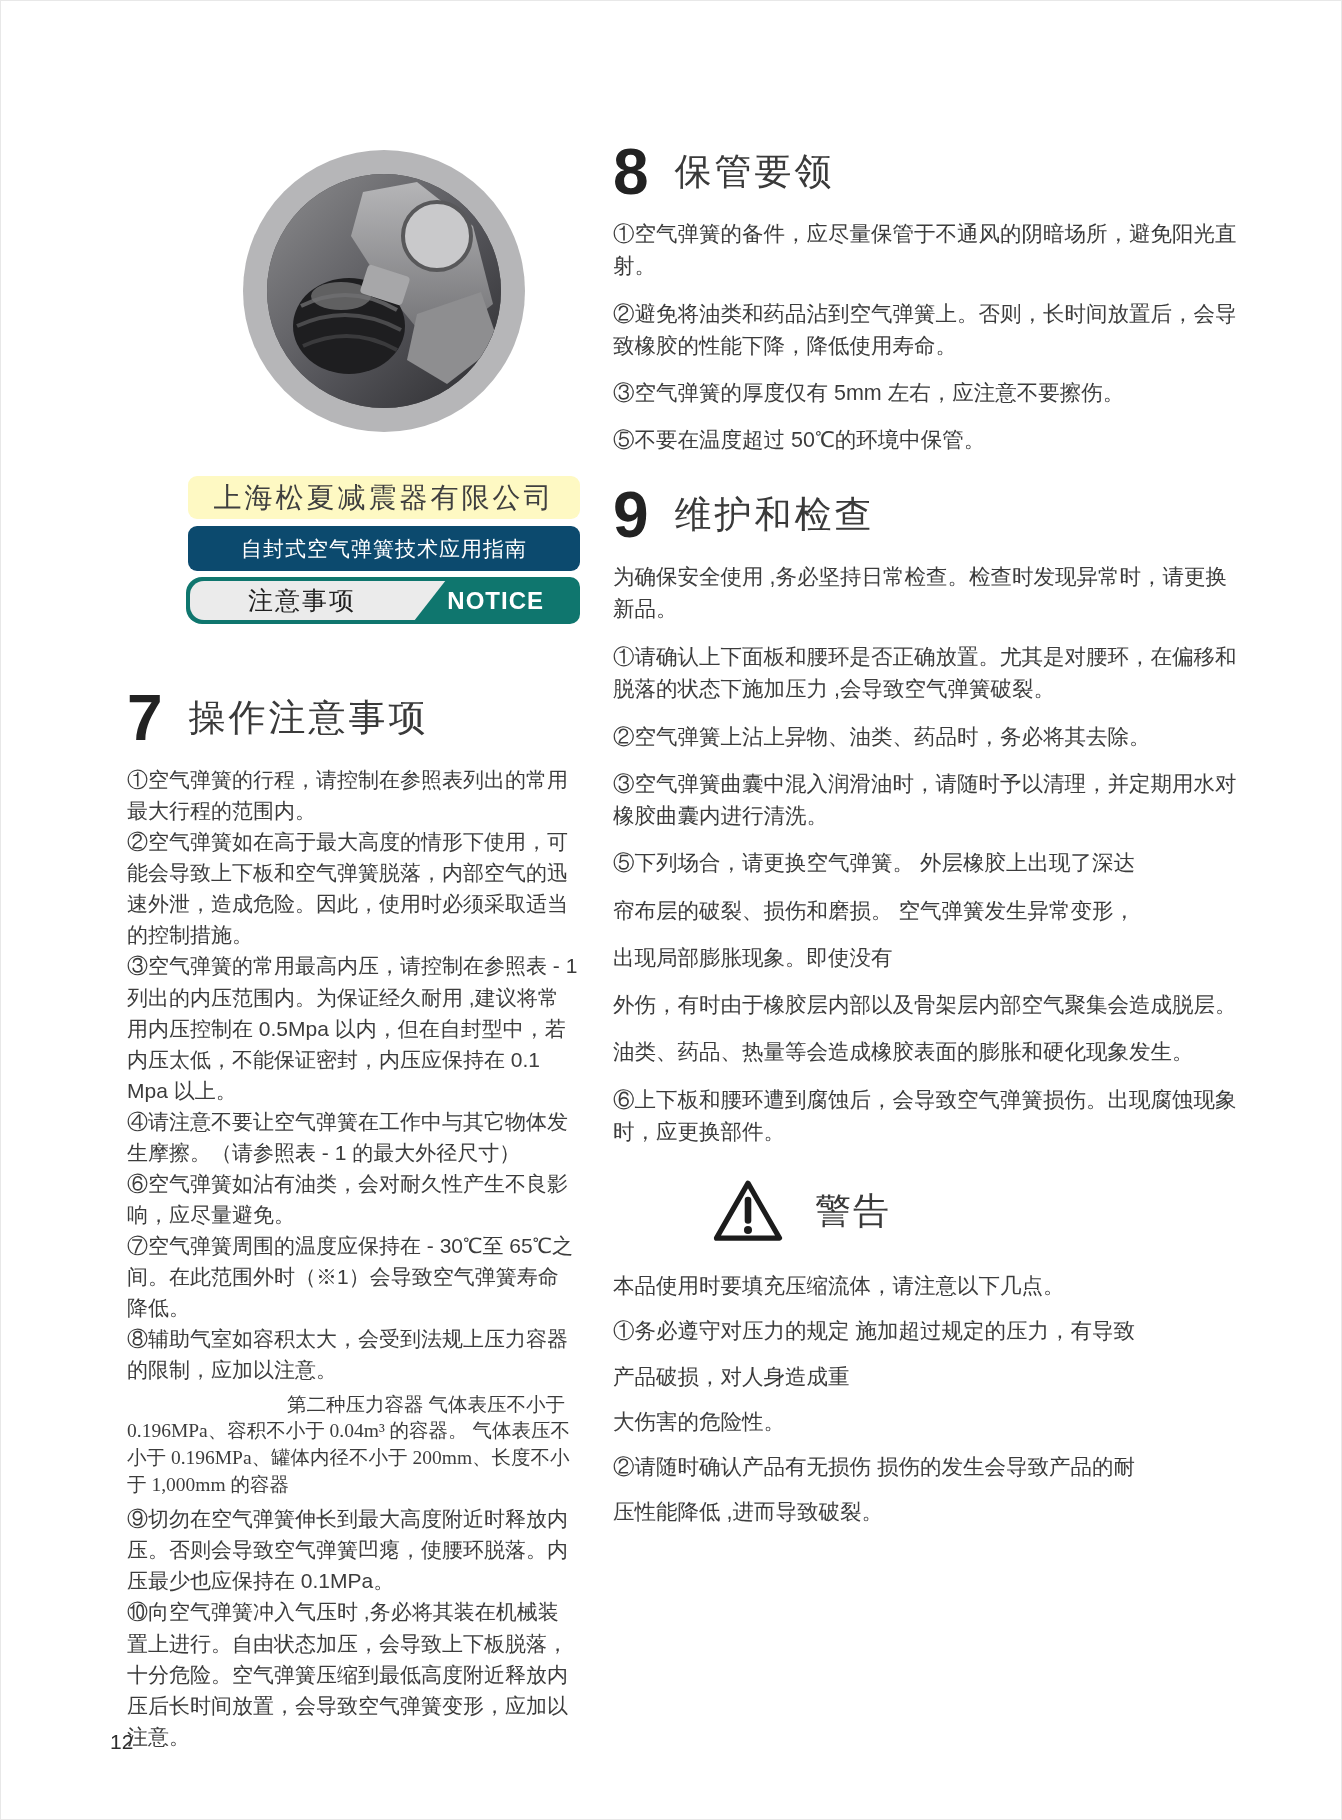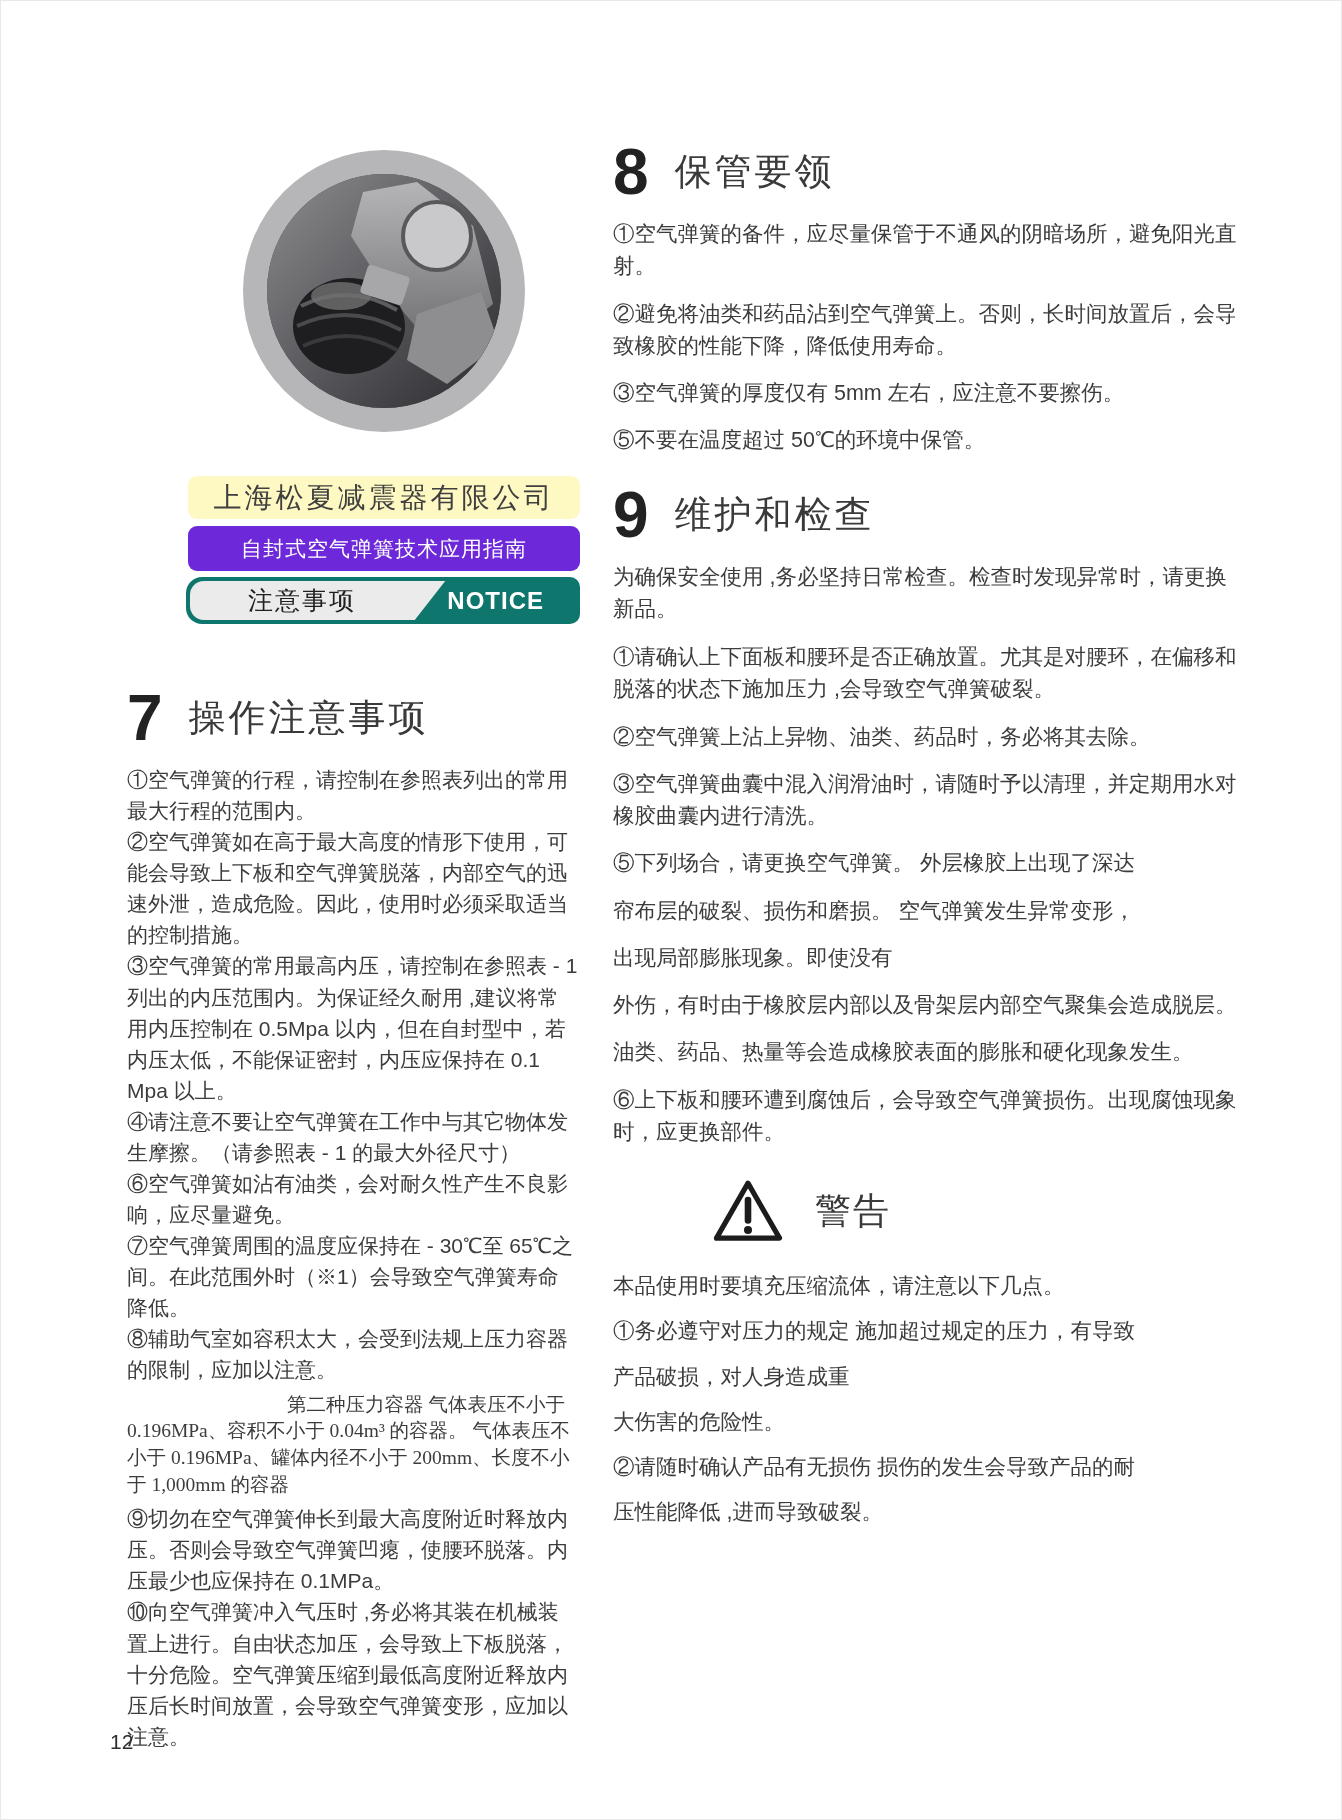--- a/index.html
+++ b/index.html
@@ -23,21 +23,21 @@
   .banner-light {
     position:absolute; left:188px; top:476px; width:392px; height:43px;
     background:#fef9c3; border-radius:9px;
     display:flex; align-items:center; justify-content:center;
   }
   .banner-light span {
     font-family:"Liberation Serif", serif; font-size:28px; color:#3f3f3f; letter-spacing:3px;
   }
   .banner-dark {
     position:absolute; left:188px; top:526px; width:392px; height:45px;
-    background:#6d28d9; border-radius:9px;
+    background:#0c4a6e; border-radius:9px;
     display:flex; align-items:center; justify-content:center;
   }
   .banner-dark span { font-size:21px; color:#ffffff; letter-spacing:1px; }
 
   .notice-tab {
     position:absolute; left:186px; top:577px; width:394px; height:47px;
     background:#0f766e; border-radius:16px 10px 10px 16px; overflow:hidden;
   }
   .notice-tab-light {
     position:absolute; left:4px; top:4px; bottom:4px; width:210px;

